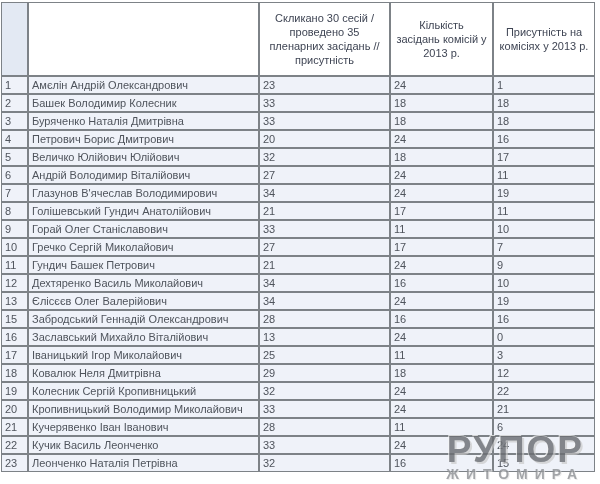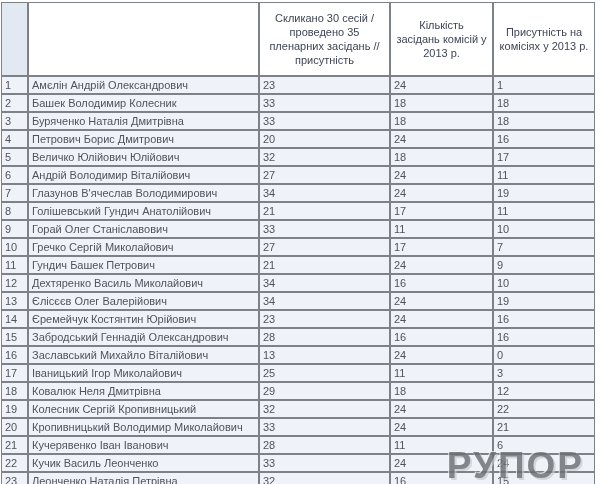--- a/index.html
+++ b/index.html
@@ -188,27 +188,20 @@
           <td>10</td>
         </tr>
         <tr>
           <td>13</td>
           <td>Єлісєєв Олег Валерійович</td>
           <td>34</td>
           <td>24</td>
           <td>19</td>
         </tr>
         <tr>
-          <td>14</td>
-          <td>Єремейчук Костянтин Юрійович</td>
-          <td>23</td>
-          <td>24</td>
-          <td>16</td>
-        </tr>
-        <tr>
           <td>15</td>
           <td>Забродський Геннадій Олександрович</td>
           <td>28</td>
           <td>16</td>
           <td>16</td>
         </tr>
         <tr>
           <td>16</td>
           <td>Заславський Михайло Віталійович</td>
           <td>13</td>
@@ -262,15 +255,16 @@
           <td>Леонченко Наталія Петрівна</td>
           <td>32</td>
           <td>16</td>
           <td>15</td>
         </tr>
       </tbody>
   </table>
 
   <div class="watermark">
     <div class="wm-top">РУПОР</div>
+    <div class="wm-bottom">ЖИТОМИРА</div>
   </div>
 
 </div>
 
 </body></html>

